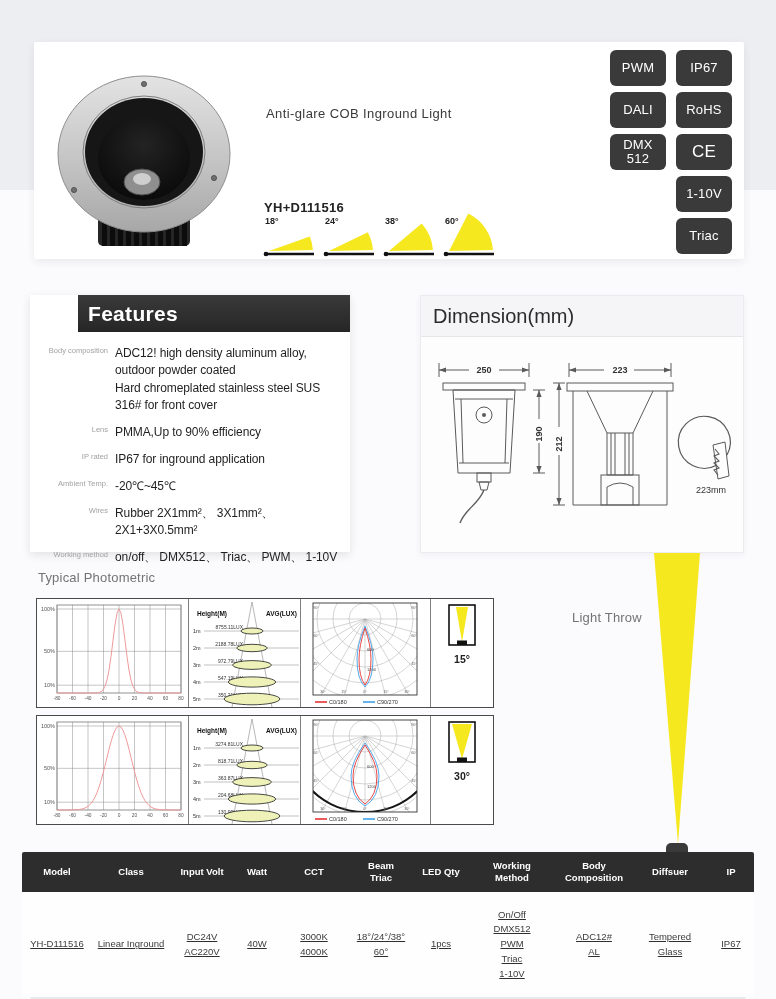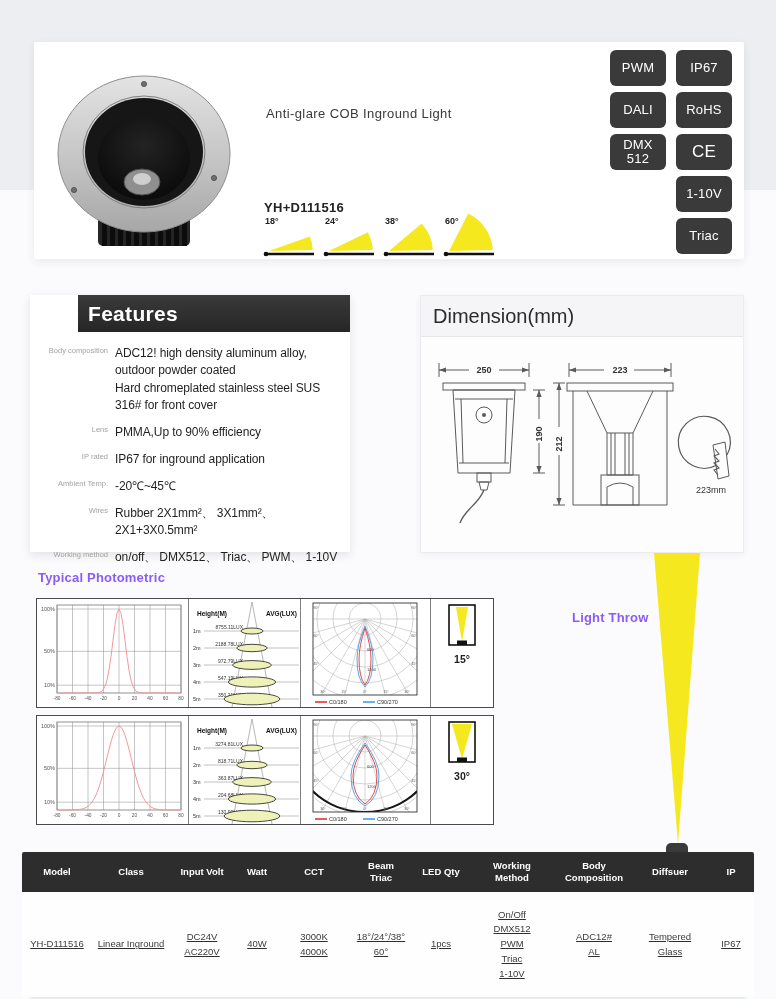--- a/index.html
+++ b/index.html
@@ -34,21 +34,21 @@
   .feat-value{font-size:12px;font-weight:normal;color:#1f1f1f;white-space:pre-line;line-height:1.45;letter-spacing:-.1px;}
 
   
   .dimension-card{left:420px;top:295px;width:324px;height:258px;background:#fdfdfe;border:1px solid #ececf0;
                   box-shadow:0 2px 7px rgba(0,0,0,.05);box-sizing:border-box;}
   .dimension-head{height:40px;background:#f5f5f7;border-bottom:1px solid #e6e6ea;display:flex;align-items:center;}
   .dimension-head span{font-size:20px;font-weight:normal;color:#2b2b2b;padding-left:12px;}
   .dim-svg text{font-family:"Liberation Sans",sans-serif;}
 
   
-  .section-label{font-size:13px;font-weight:bold;color:#8b5cf6;letter-spacing:.2px;}
+  .section-label{font-size:13px;font-weight:normal;color:#737373;letter-spacing:.2px;}
   .photo-panel{width:458px;height:110px;border:1px solid #4a4a4a;background:#fff;display:flex;box-sizing:border-box;}
   .photo-cell{height:108px;border-right:1px solid #808080;box-sizing:border-box;}
   .photo-cell:last-child{border-right:none;}
   .photo-cell svg{display:block;}
   svg text{font-family:"Liberation Sans",sans-serif;}
 
   
   .light-beam{left:650px;top:553px;width:54px;height:291px;}
   .beam-bump{left:666px;top:843px;width:22px;height:10px;background:#3a3a3a;border-radius:5px 5px 0 0;}
 

